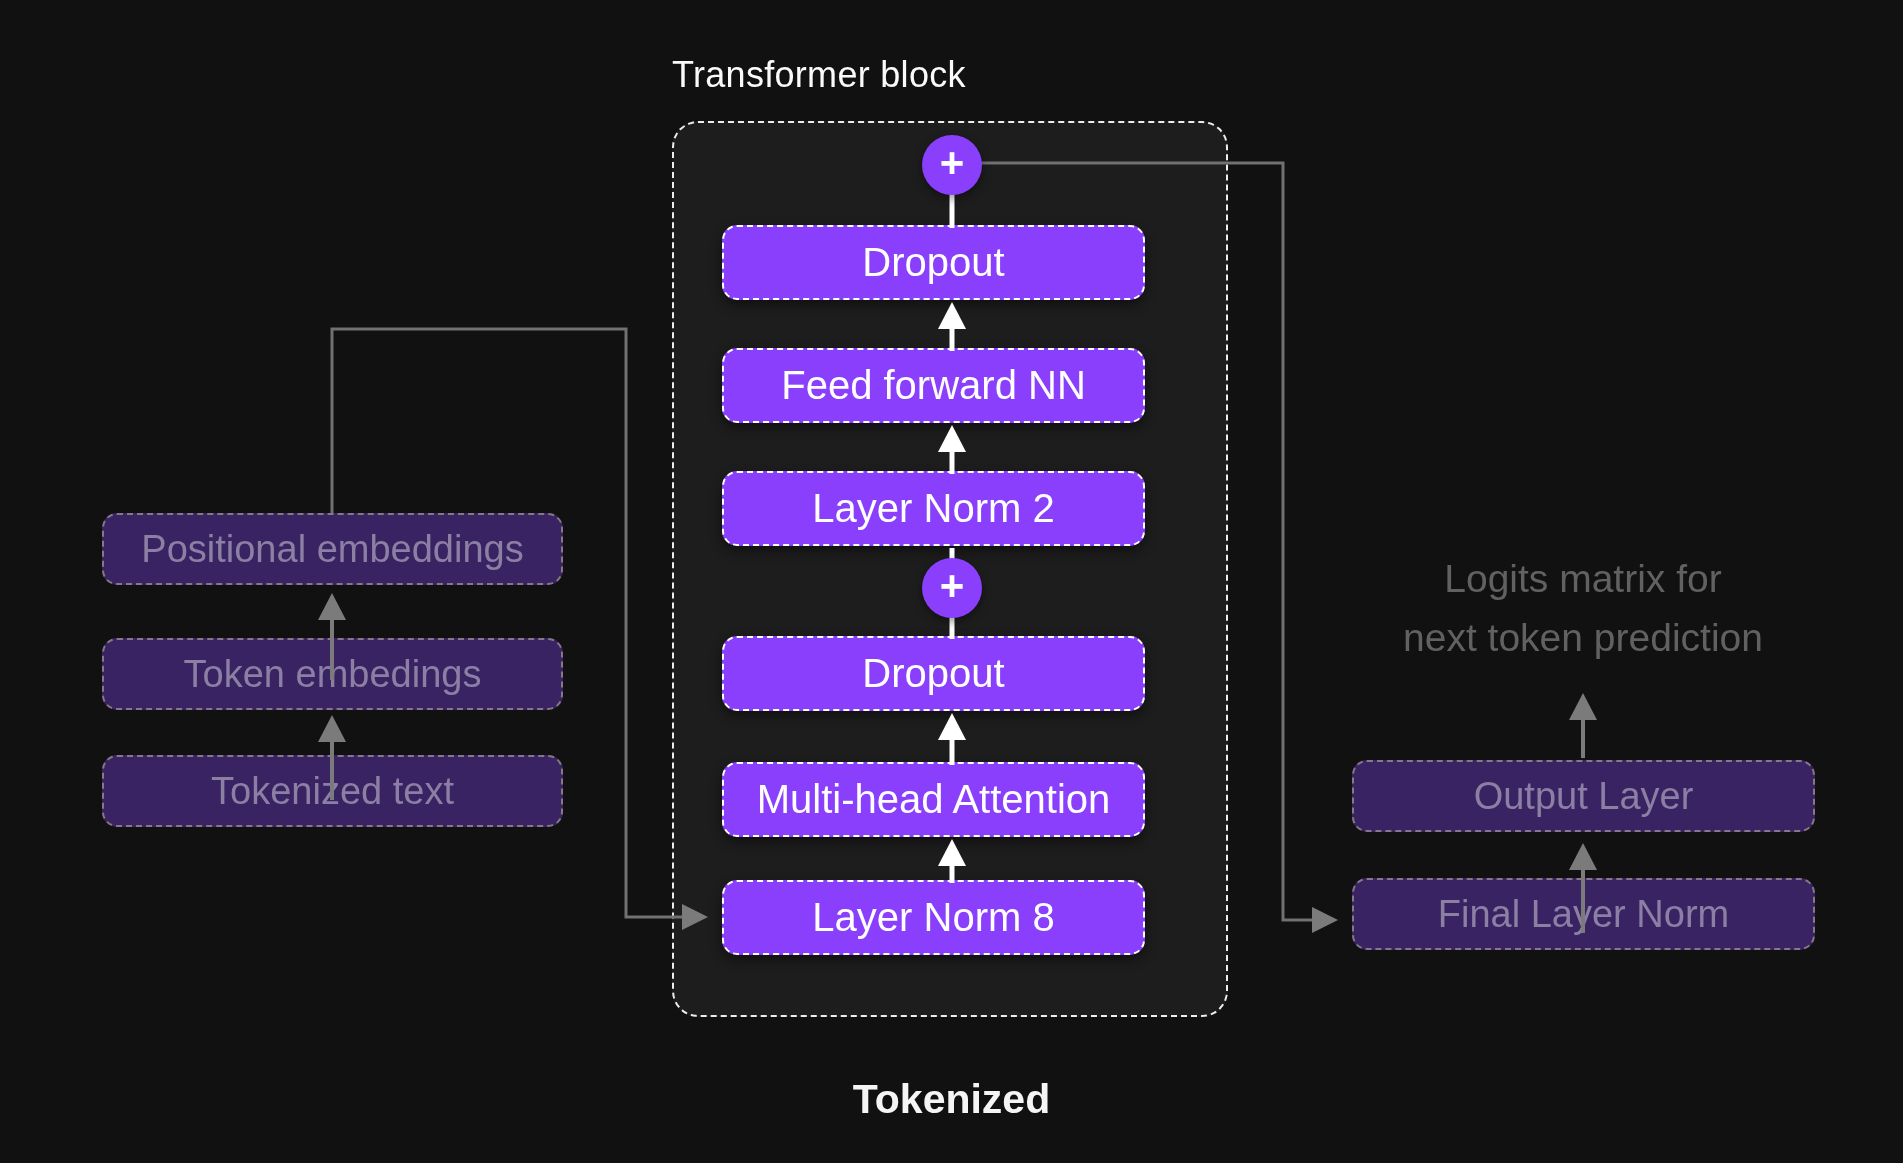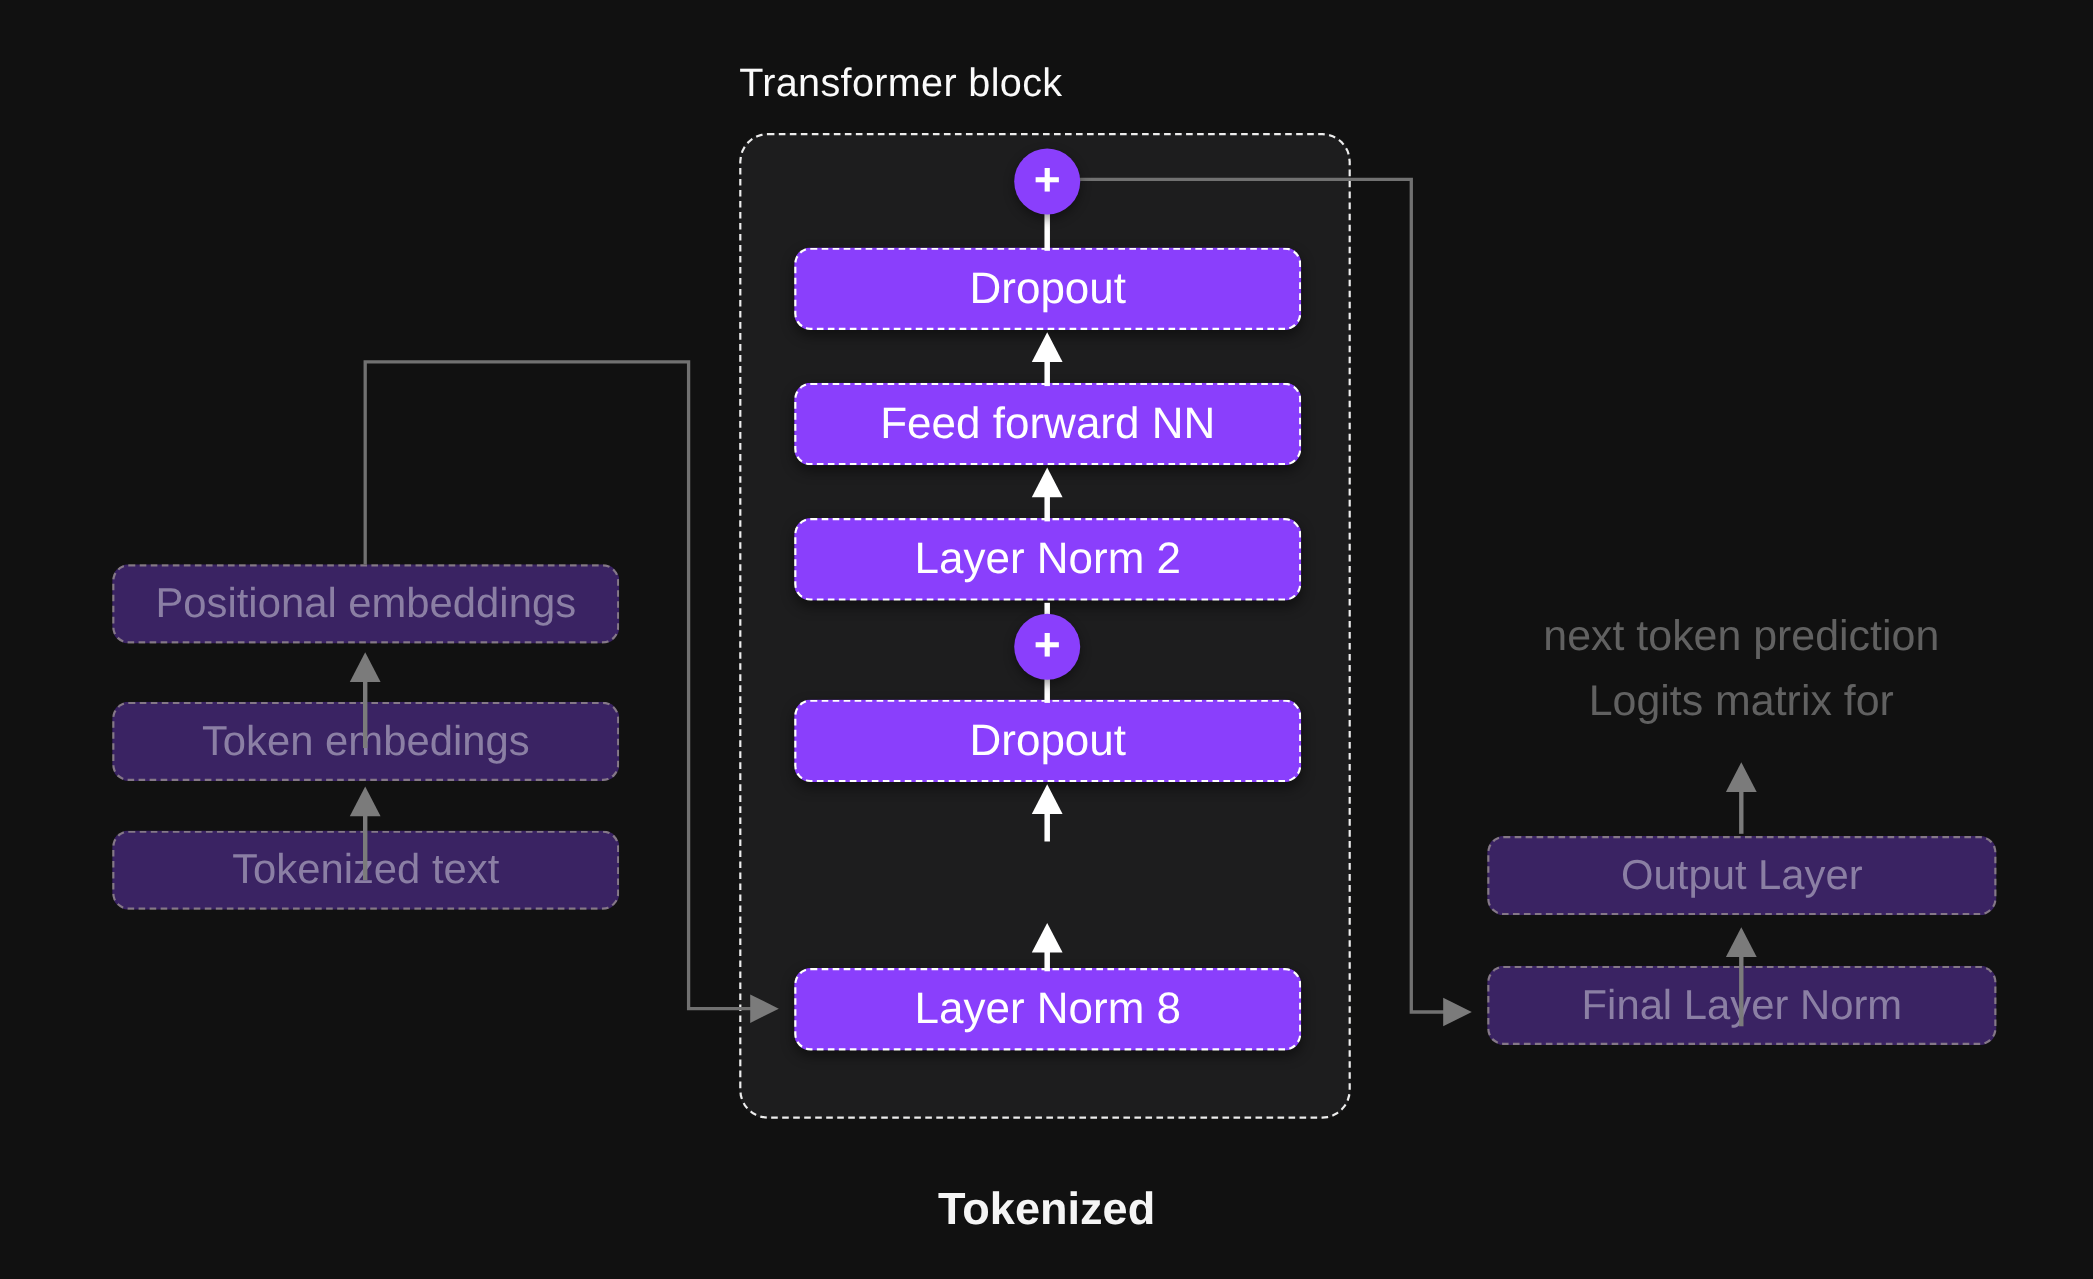--- a/index.html
+++ b/index.html
@@ -23,21 +23,21 @@
     color:#fafafa;font-size:36px;line-height:46px;
     letter-spacing:0.3px;
   }
   .container-block{
     left:672px;top:121px;width:556px;height:896px;
     background:var(--block-background);
     border:2px dashed rgba(255,255,255,0.92);
     border-radius:26px;box-sizing:border-box;
   }
   .pbox{
-    left:722px;width:461px;height:75px;box-sizing:border-box;
+    left:722px;width:423px;height:75px;box-sizing:border-box;
     background:var(--accent-purple);
     border:2px dashed #ffffff;border-radius:15px;
     color:#ffffff;font-size:40px;
     display:flex;align-items:center;justify-content:center;
     box-shadow:0 5px 12px rgba(0,0,0,0.45);
     z-index:2;
   }
   .dbox{
     width:461px;height:72px;box-sizing:border-box;
     background:var(--dark-purple);
@@ -79,37 +79,40 @@
   </div>
   <div class="abs pbox" style="top:348px">
     <span>Feed forward NN</span>
   </div>
   <div class="abs pbox" style="top:471px">
     <span>Layer Norm 2</span>
   </div>
   <div class="abs pbox" style="top:636px">
     <span>Dropout</span>
   </div>
+  <div class="abs pbox" style="top:762px">
+    <span>Multi-head Attention</span>
+  </div>
   <div class="abs pbox" style="top:880px">
     <span>Layer Norm 8</span>
   </div>
 
   <div class="abs dbox" style="left:102px;top:513px">
     <span>Positional embeddings</span>
   </div>
   <div class="abs dbox" style="left:102px;top:638px">
     <span>Token embedings</span>
   </div>
   <div class="abs dbox" style="left:102px;top:755px">
     <span>Tokenized text</span>
   </div>
 
   <div class="abs caption caption-logits">
+    <div>Logits matrix for</div>
     <div>next token prediction</div>
-    <div>Logits matrix for</div>
   </div>
   <div class="abs dbox" style="left:1352px;top:760px;width:463px">
     <span>Output Layer</span>
   </div>
   <div class="abs dbox" style="left:1352px;top:878px;width:463px">
     <span>Final Layer Norm</span>
   </div>
 
   <svg class="abs wires" width="1903" height="1163" viewBox="0 0 1903 1163">
 

